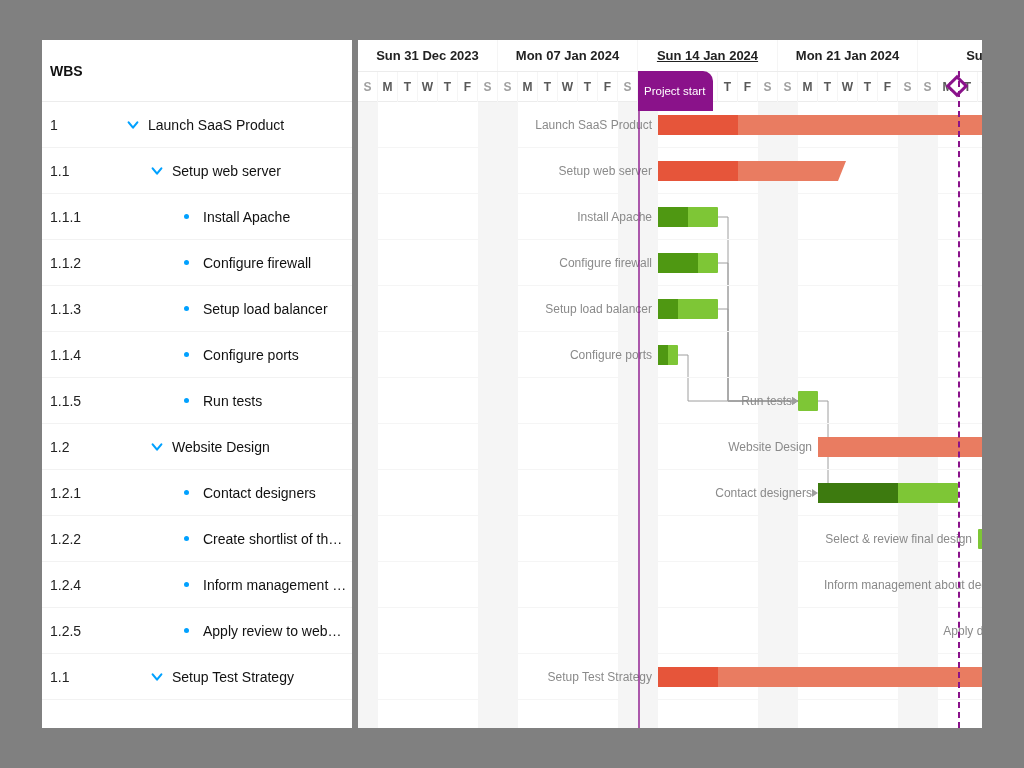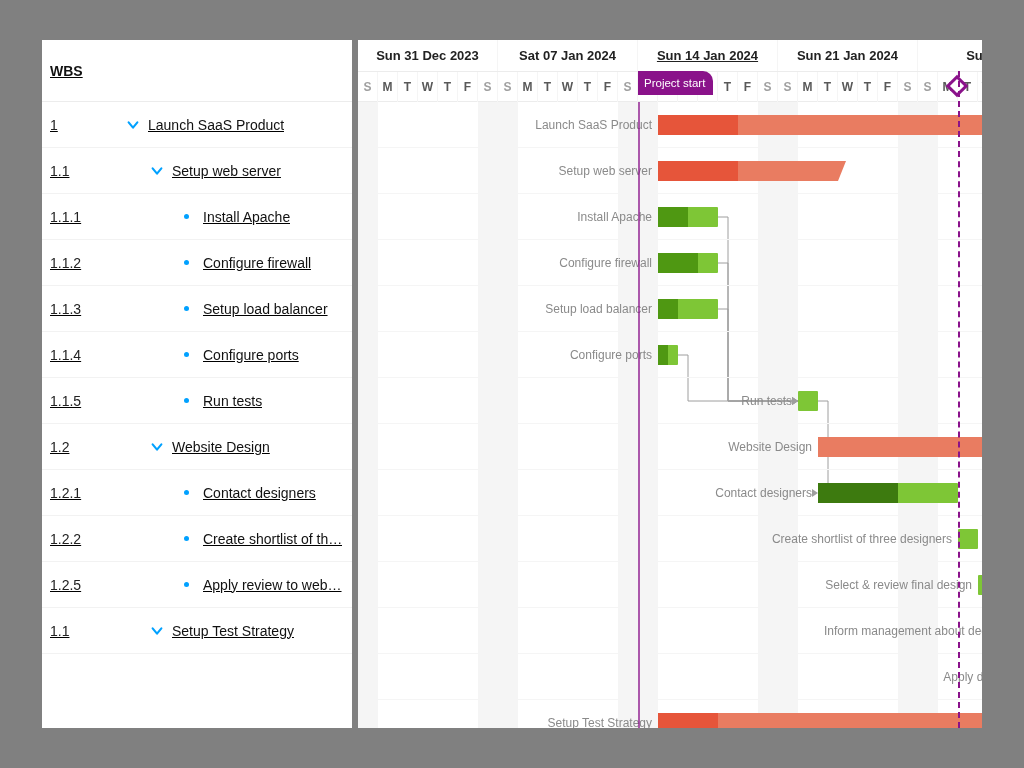--- a/index.html
+++ b/index.html
@@ -15,21 +15,20 @@
   }
 
   
   .left-panel {
     position: absolute;
     left: 0; top: 0;
     width: 310px;
     height: 100%;
     background: #fff;
     z-index: 3;
-    text-decoration: underline;
   }
   .left-header {
     height: 62px;
     display: flex;
     align-items: center;
     border-bottom: 1px solid #ececec;
   }
   .col-wbs  { width: 76px; padding-left: 8px; }
   .col-name { flex: 1; padding-left: 0; }
   .left-header span {
@@ -134,21 +133,21 @@
     font-weight: 700;
     color: #595959;
     border-right: 1px solid #f5f5f5;
   }
   .day-cell.weekend { color: #a0a0a0; }
 
   
   .project-start {
     position: absolute;
     top: 31px;
-    height: 24px;
+    height: 40px;
     background: #8a128a;
     color: #fff;
     font-size: 11.5px;
     display: flex;
     align-items: center;
     padding: 0 8px 0 6px;
     border-top-right-radius: 10px;
     white-space: nowrap;
     z-index: 8;
   }
@@ -344,20 +343,27 @@
           </div>
         </div>
         <div class="left-row indent-2">
           <div class="wbs">1.2.2</div>
           <div class="name-cell">
             <span class="icon-bullet"></span>
             <span class="label">Create shortlist of th…</span>
           </div>
         </div>
         <div class="left-row indent-2">
+          <div class="wbs">1.2.4</div>
+          <div class="name-cell">
+            <span class="icon-bullet"></span>
+            <span class="label">Inform management …</span>
+          </div>
+        </div>
+        <div class="left-row indent-2">
           <div class="wbs">1.2.5</div>
           <div class="name-cell">
             <span class="icon-bullet"></span>
             <span class="label">Apply review to web…</span>
           </div>
         </div>
         <div class="left-row indent-1">
           <div class="wbs">1.1</div>
           <div class="name-cell">
             <span class="icon-chevron">
@@ -370,23 +376,23 @@
         </div>
       </div>
   </div>
 
   <div class="splitter"></div>
 
   <div class="right-panel">
     <div class="timeline-header">
       <div class="weeks-row" id="weeks-row">
           <div class="week-cell" style="width: 140px;">Sun 31 Dec 2023</div>
-          <div class="week-cell" style="width: 140px;">Sat 07 Jan 2024</div>
+          <div class="week-cell" style="width: 140px;">Mon 07 Jan 2024</div>
           <div class="week-cell" style="width: 140px; text-decoration: underline;">Sun 14 Jan 2024</div>
-          <div class="week-cell" style="width: 140px;">Sun 21 Jan 2024</div>
+          <div class="week-cell" style="width: 140px;">Mon 21 Jan 2024</div>
           <div class="week-cell" style="width: 140px;">Sun 28</div>
         </div>
       <div class="days-row" id="days-row">
           <div class="day-cell weekend">S</div>
           <div class="day-cell">M</div>
           <div class="day-cell">T</div>
           <div class="day-cell">W</div>
           <div class="day-cell">T</div>
           <div class="day-cell">F</div>
           <div class="day-cell weekend">S</div>
@@ -503,26 +509,20 @@
               <div class="progress" style="width: 0px;"></div>
             </div>
           </div>
           <div class="timeline-row">
             <div class="row-caption" style="left: 0px; width: 460px;">Contact designers</div>
             <div class="bar bar-green darkprog" style="left: 460px; width: 140px;">
               <div class="progress" style="width: 80px;"></div>
             </div>
           </div>
           <div class="timeline-row">
-            <div class="row-caption" style="left: 0px; width: 600px;">Create shortlist of three designers</div>
-            <div class="bar bar-green" style="left: 600px; width: 20px;">
-              <div class="progress" style="width: 0px;"></div>
-            </div>
-          </div>
-          <div class="timeline-row">
             <div class="row-caption" style="left: 0px; width: 620px;">Select &amp; review final design</div>
             <div class="bar bar-green" style="left: 620px; width: 40px;">
               <div class="progress" style="width: 0px;"></div>
             </div>
           </div>
           <div class="timeline-row">
             <div class="row-caption" style="left: 0px; width: 660px;">Inform management about decision</div>
           </div>
           <div class="timeline-row">
             <div class="row-caption" style="left: 0px; width: 660px;">Apply design</div>

